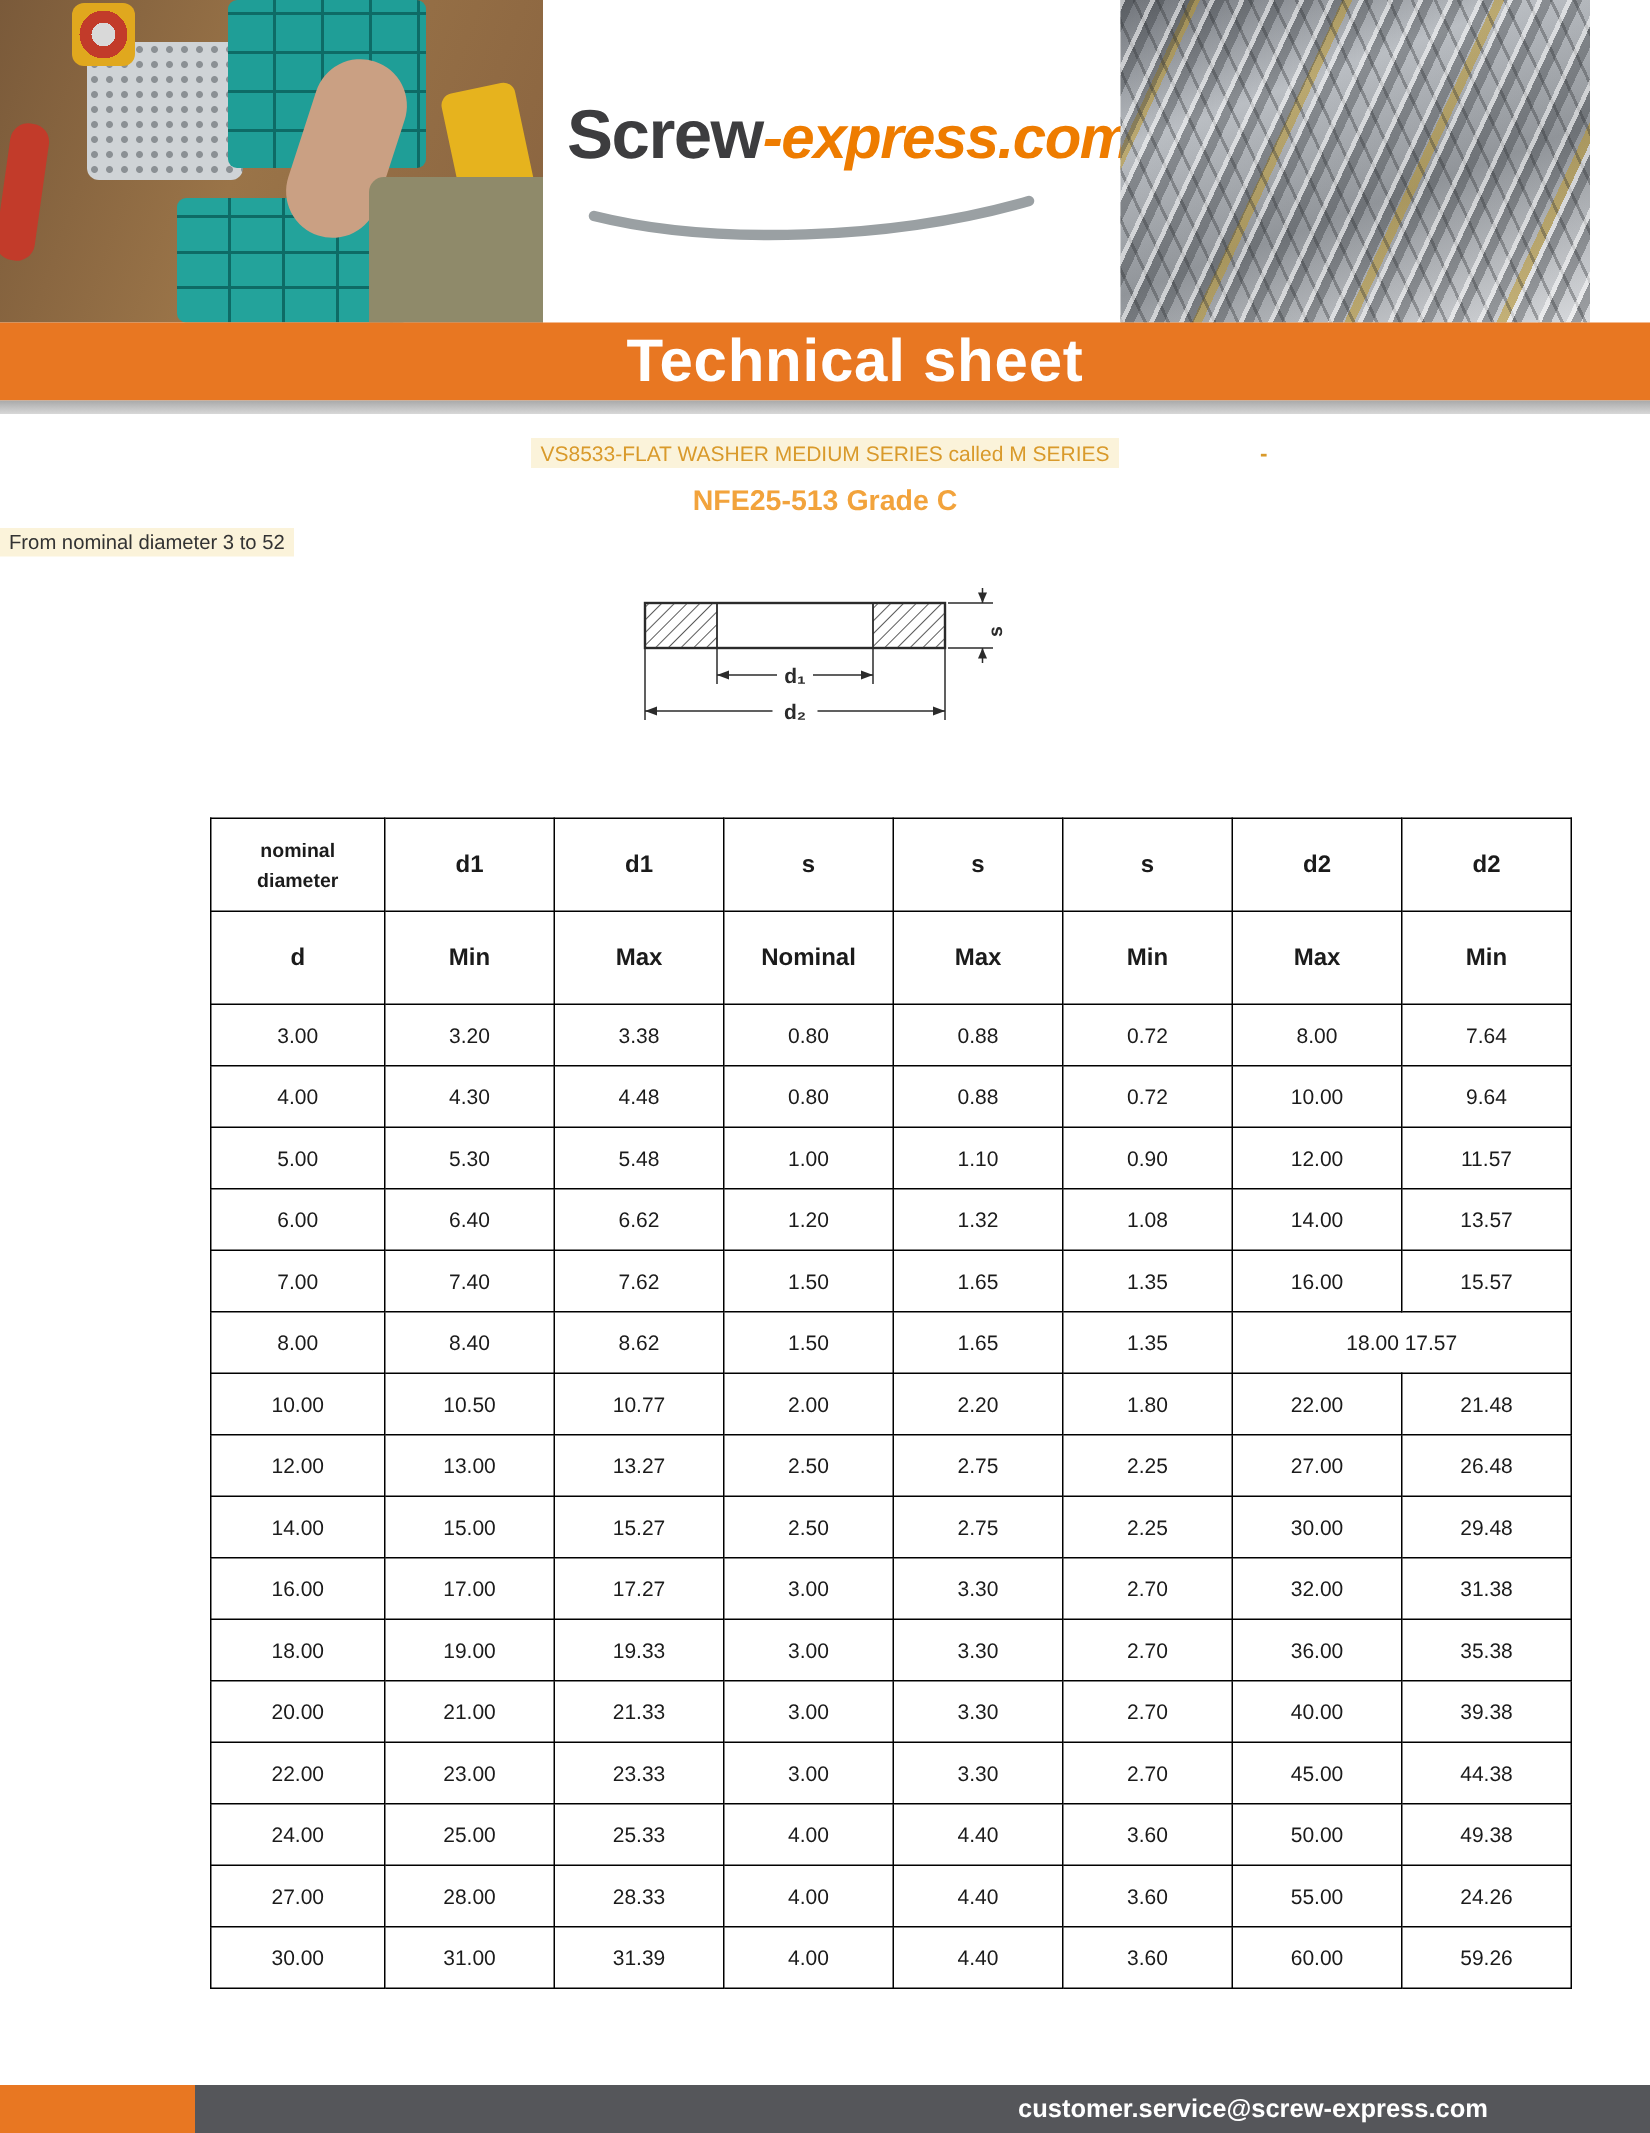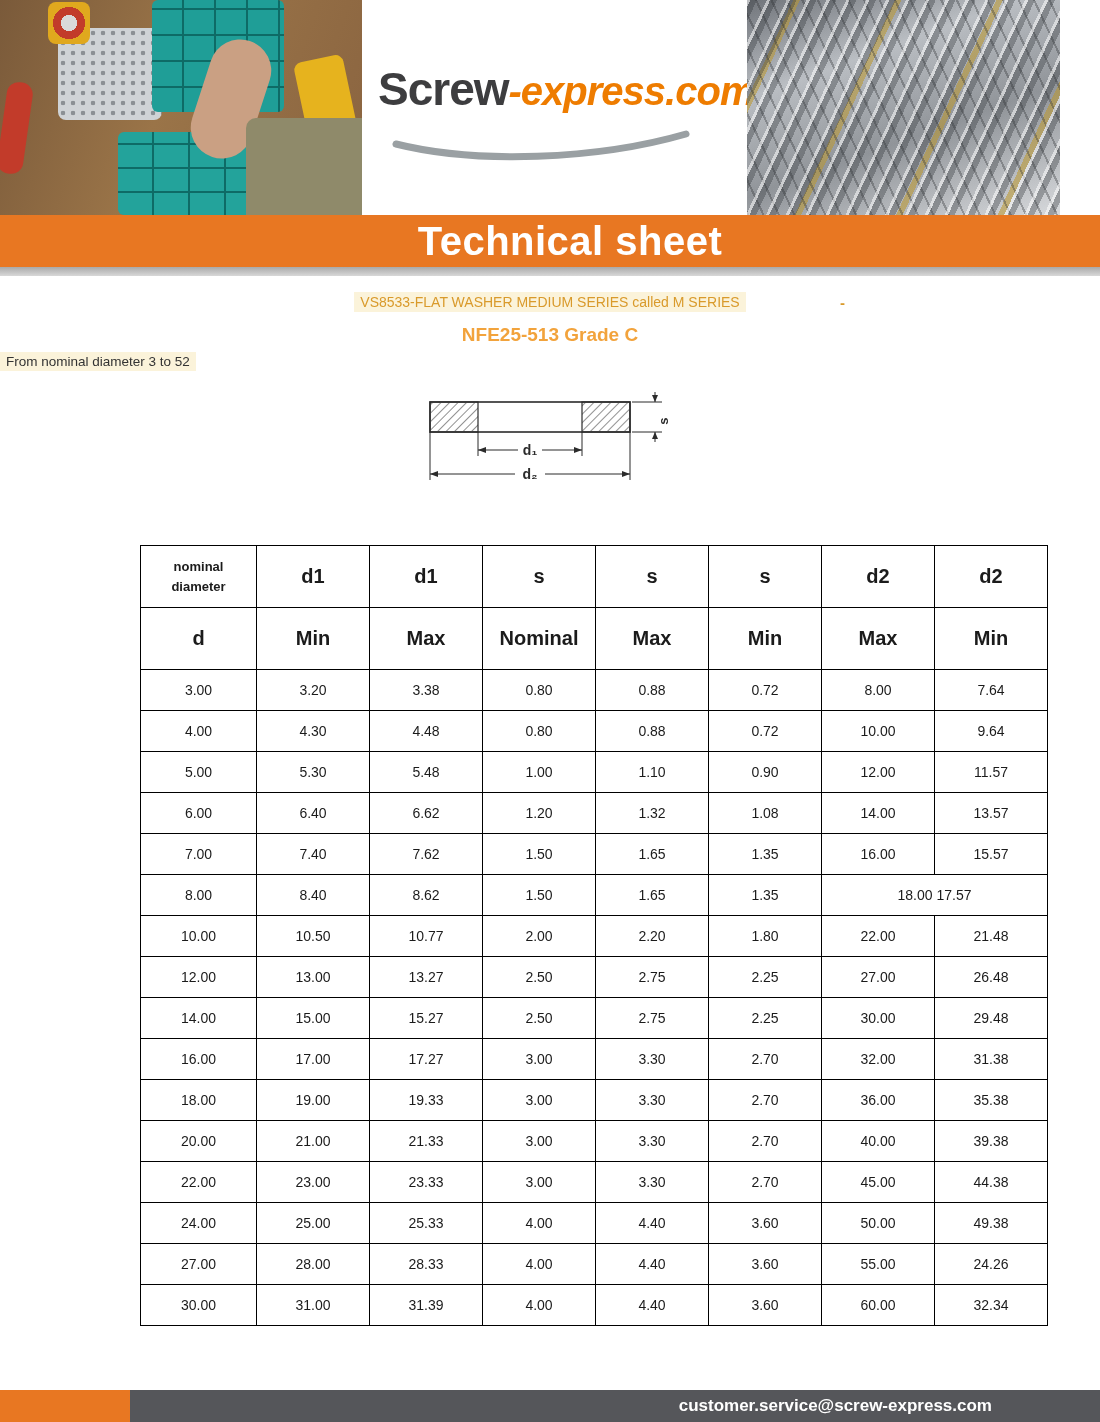--- a/index.html
+++ b/index.html
@@ -54,21 +54,21 @@
     font-size: 19px; font-weight: 700; color: #f2a33c; }
   .title-line3 { position: absolute; top: 354px; left: 0; width: 1100px; text-align: left;
     font-size: 13.5px; color: #333; }
 
   
   .diagram { position: absolute; top: 392px; left: 400px; width: 310px; height: 112px; }
 
   
   .spec-table { position: absolute; top: 545px; left: 140px; width: 907px; border-collapse: collapse; table-layout: fixed; }
   .spec-table th, .spec-table td { border: 1px solid #000; text-align: center; vertical-align: middle; color: #1b1b1b; }
-  .spec-table thead th { height: 62px; font-size: 20px; font-weight: 700; background: #fff; }
+  .spec-table thead th { height: 62px; font-size: 16px; font-weight: 700; background: #fff; }
   .spec-table thead th.small-head { font-size: 13px; font-weight: 700; padding: 0 14px; line-height: 1.5; }
   .spec-table tbody td { height: 41px; font-size: 14px; }
 
   
   .footer { position: absolute; top: 1390px; left: 0; width: 1100px; height: 32px; background: #55565a; }
   .footer-orange { position: absolute; left: 0; top: 0; width: 130px; height: 32px; background: #e87722; }
   .footer-email { position: absolute; right: 108px; top: 0; height: 32px; display: flex; align-items: center;
     color: #fff; font-size: 17px; font-weight: 700; }
 </style>
 </head>
@@ -330,21 +330,21 @@
           <td>24.26</td>
         </tr>
         <tr>
           <td>30.00</td>
           <td>31.00</td>
           <td>31.39</td>
           <td>4.00</td>
           <td>4.40</td>
           <td>3.60</td>
           <td>60.00</td>
-          <td>32.34</td>
+          <td>59.26</td>
         </tr>
       </tbody>
   </table>
 
   <div class="footer">
     <div class="footer-orange"></div>
     <div class="footer-email">customer.service@screw-express.com</div>
   </div>
 
 </div>

